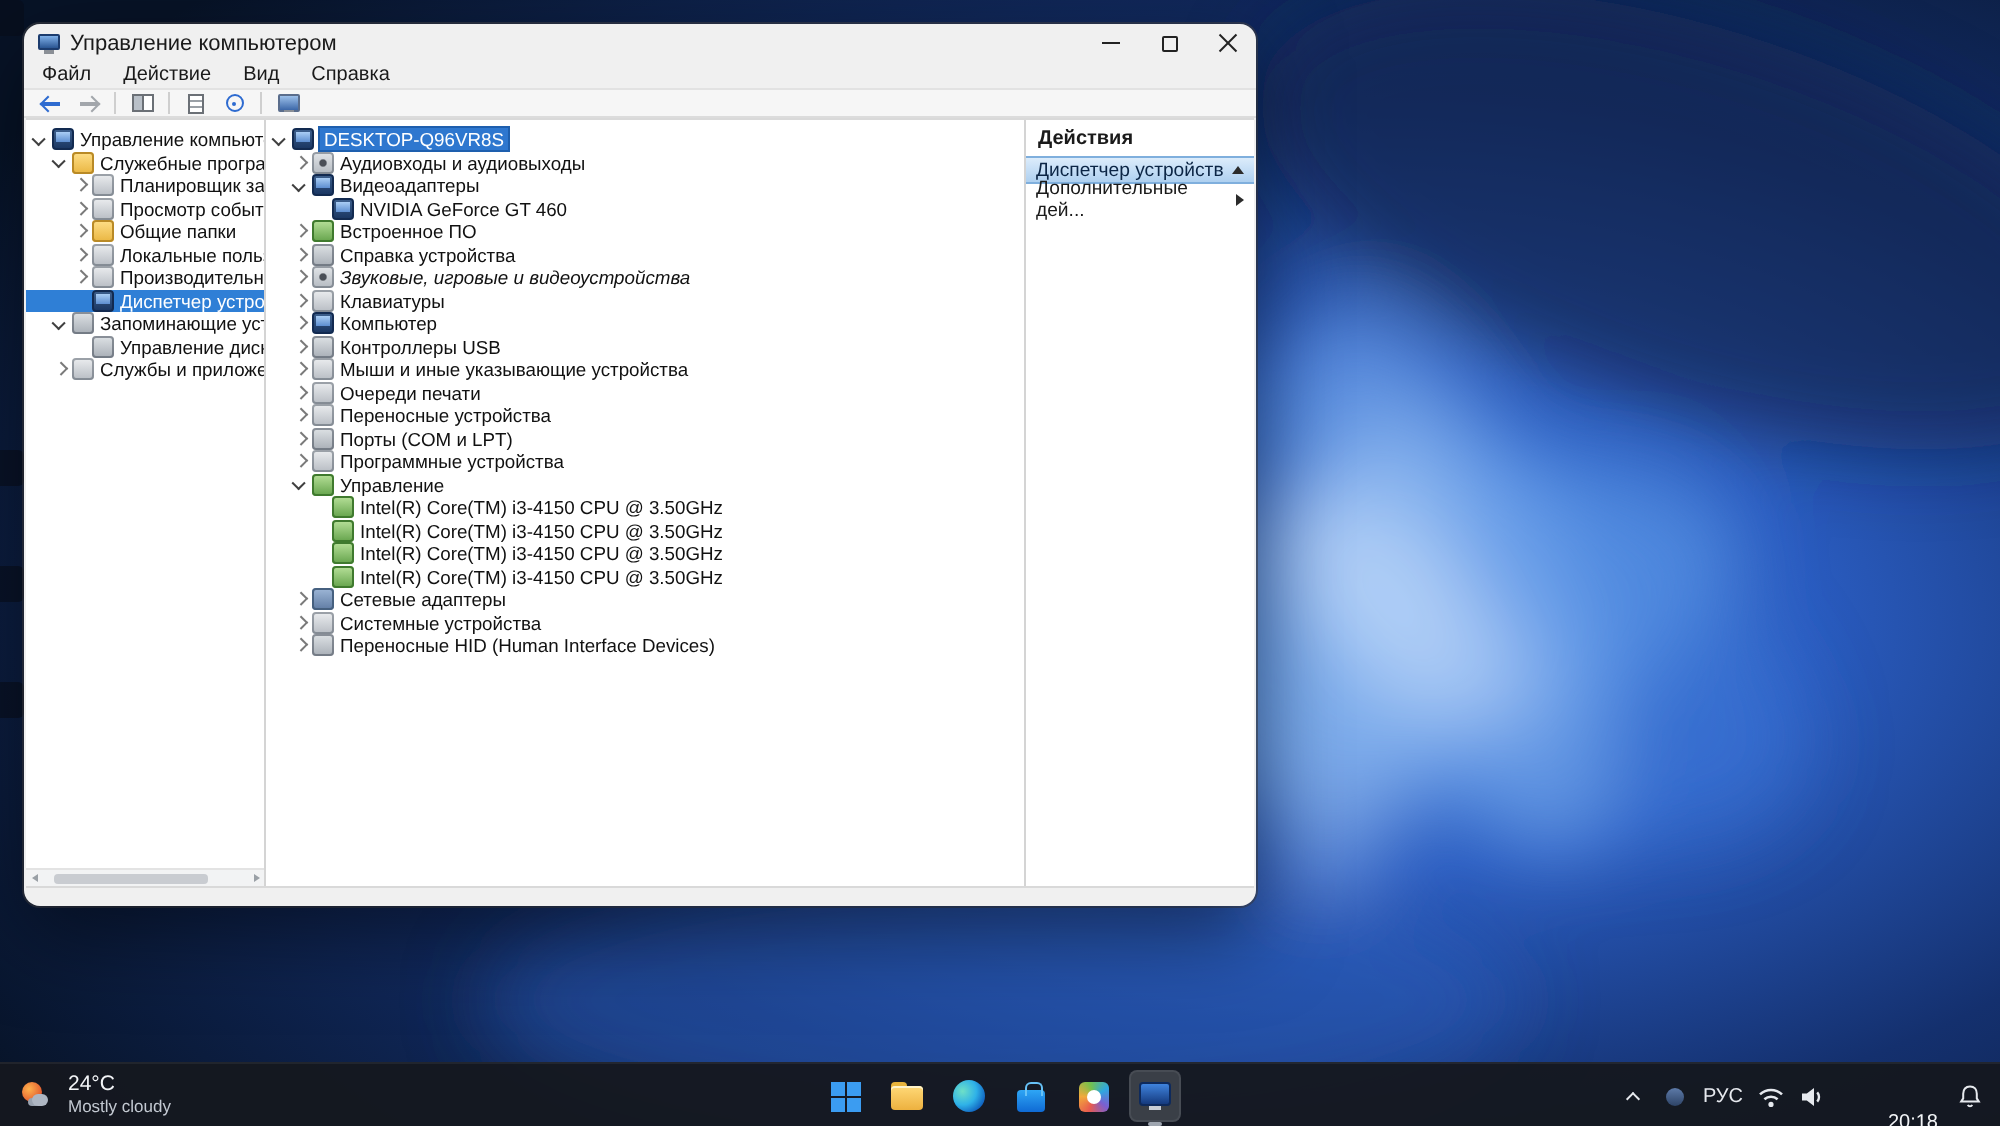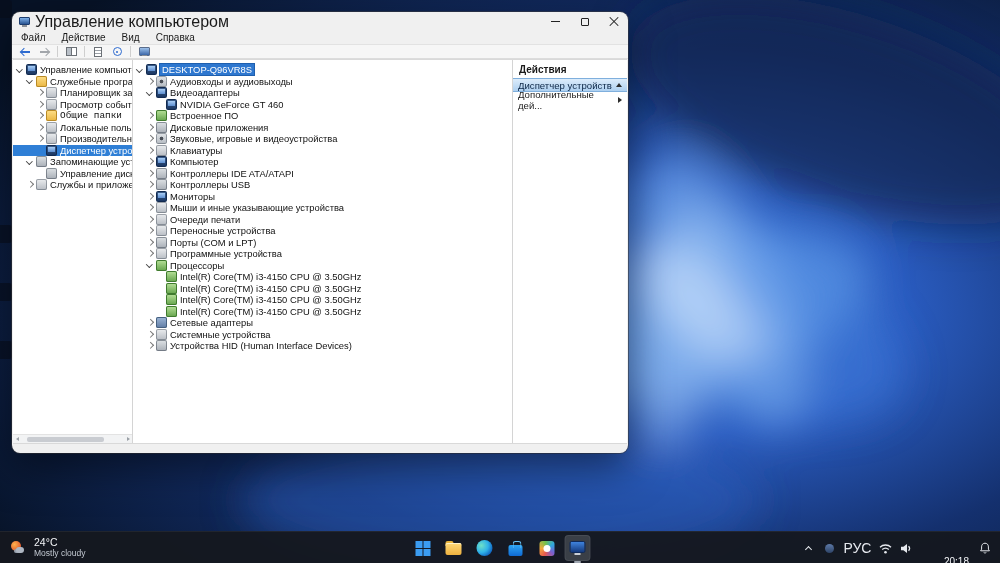--- a/index.html
+++ b/index.html
@@ -10,21 +10,21 @@
   .wallpaper { position:absolute; inset:0; z-index:0; }
 
   
   .desk-icon { position:absolute; width:20px; height:18px; background:rgba(8,14,26,.6); border-radius:3px; z-index:1; }
 
   
   .window { position:absolute; left:12px; top:12px; width:616px; height:441px;
     background:#f0f0f0; border-radius:8px; overflow:hidden; z-index:2;
     box-shadow:0 14px 42px rgba(0,0,0,.5), 0 0 0 1px rgba(70,70,75,.55); }
 
-  .titlebar { height:19px; display:flex; align-items:center; padding-left:7px; font-size:16px; color:#1a1a1a; }
+  .titlebar { height:19px; display:flex; align-items:center; padding-left:7px; font-size:11px; color:#1a1a1a; }
   .win-ico { width:11px; height:10px; position:relative; margin-right:5px; flex:0 0 11px; }
   .win-ico::before { content:""; position:absolute; left:0; right:0; top:0; bottom:2px;
     background:linear-gradient(#7fb0e8,#2a5592); border:1px solid #1c3c6e; border-radius:1px; }
   .win-ico::after { content:""; position:absolute; bottom:0; left:3px; width:5px; height:1.5px; background:#8a8f96; }
   .caption-buttons { margin-left:auto; display:flex; height:19px; }
   .cap { width:29px; height:19px; display:flex; align-items:center; justify-content:center; }
   .glyph-min { width:9px; height:1px; background:#222; }
   .glyph-max { width:8px; height:8px; border:1px solid #222; border-radius:1px; }
   .glyph-close { position:relative; width:10px; height:10px; }
   .glyph-close::before, .glyph-close::after { content:""; position:absolute; left:-1px; top:4.5px; width:12px; height:1px; background:#222; }
@@ -151,21 +151,21 @@
   .ico-computer-management::before { content:""; position:absolute; left:0; right:0; top:0; height:10px;
     background:linear-gradient(#3f83dd,#153a7e); border:1px solid #0e2a5c; border-radius:2px; }
   .ico-computer-management::after { content:""; position:absolute; left:5px; bottom:0; width:6px; height:2.5px; background:#c9ced6; }
 
   .tb-right { position:absolute; right:6px; top:0; height:32px; display:flex; align-items:center; gap:3px; }
   .tray-btn { height:24px; min-width:18px; padding:0 2px; display:flex; align-items:center; justify-content:center; border-radius:4px; }
   .chev-up { width:8px; height:8px; position:relative; }
   .chev-up::before { content:""; position:absolute; left:1.5px; top:2.5px; width:4px; height:4px;
     border-left:1.3px solid #e6e9ee; border-top:1.3px solid #e6e9ee; transform:rotate(45deg); }
   .tray-dot { width:9px; height:9px; border-radius:50%; background:linear-gradient(#5d7aa8,#2d4366); }
-  .lang { font-size:14px; color:#e6e9ee; }
+  .lang { font-size:10px; color:#e6e9ee; }
   .clock { display:flex; flex-direction:column; align-items:flex-end; line-height:11px; padding:0 4px;margin-top:38px; }
   .clock-time { font-size:10px; color:#f2f4f7; }
   .clock-date { font-size:9.3px; color:#f2f4f7; }
 </style>
 </head>
 <body>
 
 <svg class="wallpaper" viewBox="0 0 1000 563" preserveAspectRatio="none">
   <defs>
     <radialGradient id="bg" cx="68%" cy="55%" r="80%">
@@ -259,21 +259,21 @@
           <div class="trow" style="padding-left: 22px;">
     <span class="chev right"></span>
     <span class="di di-scheduler"></span>
     <span class="tlabel">Планировщик заданий</span>
   </div>
           <div class="trow" style="padding-left: 22px;">
     <span class="chev right"></span>
     <span class="di di-events"></span>
     <span class="tlabel">Просмотр событий</span>
   </div>
-          <div class="trow" style="padding-left: 22px; font-family: Liberation Mono, monospace;">
+          <div class="trow" style="padding-left: 22px;">
     <span class="chev right"></span>
     <span class="di di-folder"></span>
     <span class="tlabel">Общие папки</span>
   </div>
           <div class="trow" style="padding-left: 22px;">
     <span class="chev right"></span>
     <span class="di di-users"></span>
     <span class="tlabel">Локальные пользовате</span>
   </div>
           <div class="trow" style="padding-left: 22px;">
@@ -332,54 +332,44 @@
     <span class="tlabel">NVIDIA GeForce GT 460</span>
   </div>
           <div class="trow" style="padding-left: 12px;">
     <span class="chev right"></span>
     <span class="di di-firmware"></span>
     <span class="tlabel">Встроенное ПО</span>
   </div>
           <div class="trow" style="padding-left: 12px;">
     <span class="chev right"></span>
     <span class="di di-disk"></span>
-    <span class="tlabel">Дисковые приложения</span>
-  </div>
-          <div class="trow" style="padding-left: 12px;">
+    <span class="tlabel">Справка устройства</span>
+  </div>
+          <div class="trow" style="padding-left: 12px; font-style: italic;">
     <span class="chev right"></span>
     <span class="di di-audio"></span>
     <span class="tlabel">Звуковые, игровые и видеоустройства</span>
   </div>
           <div class="trow" style="padding-left: 12px;">
     <span class="chev right"></span>
     <span class="di di-keyboard"></span>
     <span class="tlabel">Клавиатуры</span>
   </div>
           <div class="trow" style="padding-left: 12px;">
     <span class="chev right"></span>
     <span class="di di-computer"></span>
     <span class="tlabel">Компьютер</span>
   </div>
           <div class="trow" style="padding-left: 12px;">
     <span class="chev right"></span>
-    <span class="di di-controller"></span>
-    <span class="tlabel">Контроллеры IDE ATA/ATAPI</span>
-  </div>
-          <div class="trow" style="padding-left: 12px;">
-    <span class="chev right"></span>
     <span class="di di-usb"></span>
     <span class="tlabel">Контроллеры USB</span>
   </div>
           <div class="trow" style="padding-left: 12px;">
     <span class="chev right"></span>
-    <span class="di di-monitor"></span>
-    <span class="tlabel">Мониторы</span>
-  </div>
-          <div class="trow" style="padding-left: 12px;">
-    <span class="chev right"></span>
     <span class="di di-mouse"></span>
     <span class="tlabel">Мыши и иные указывающие устройства</span>
   </div>
           <div class="trow" style="padding-left: 12px;">
     <span class="chev right"></span>
     <span class="di di-printer"></span>
     <span class="tlabel">Очереди печати</span>
   </div>
           <div class="trow" style="padding-left: 12px;">
     <span class="chev right"></span>
@@ -392,21 +382,21 @@
     <span class="tlabel">Порты (COM и LPT)</span>
   </div>
           <div class="trow" style="padding-left: 12px;">
     <span class="chev right"></span>
     <span class="di di-software"></span>
     <span class="tlabel">Программные устройства</span>
   </div>
           <div class="trow" style="padding-left: 12px;">
     <span class="chev down"></span>
     <span class="di di-cpu"></span>
-    <span class="tlabel">Процессоры</span>
+    <span class="tlabel">Управление</span>
   </div>
           <div class="trow" style="padding-left: 22px;">
     <span class="chev empty"></span>
     <span class="di di-cpu"></span>
     <span class="tlabel">Intel(R) Core(TM) i3-4150 CPU @ 3.50GHz</span>
   </div>
           <div class="trow" style="padding-left: 22px;">
     <span class="chev empty"></span>
     <span class="di di-cpu"></span>
     <span class="tlabel">Intel(R) Core(TM) i3-4150 CPU @ 3.50GHz</span>
@@ -427,21 +417,21 @@
     <span class="tlabel">Сетевые адаптеры</span>
   </div>
           <div class="trow" style="padding-left: 12px;">
     <span class="chev right"></span>
     <span class="di di-system"></span>
     <span class="tlabel">Системные устройства</span>
   </div>
           <div class="trow" style="padding-left: 12px;">
     <span class="chev right"></span>
     <span class="di di-hid"></span>
-    <span class="tlabel">Устройства HID (Human Interface Devices)</span>
+    <span class="tlabel">Переносные HID (Human Interface Devices)</span>
   </div>
         </div>
     </div>
 
     <div class="pane pane-right">
       <div class="actions-title">Действия</div>
       <div class="action-header">
         <span>Диспетчер устройств</span>
         <span class="tri-up"></span>
       </div>

